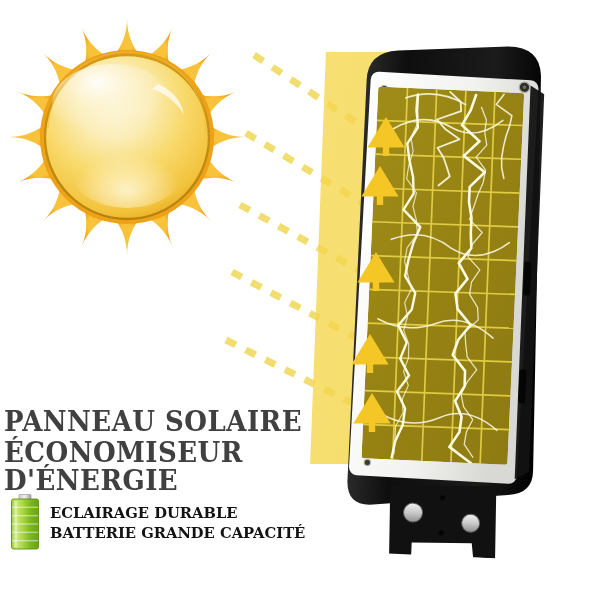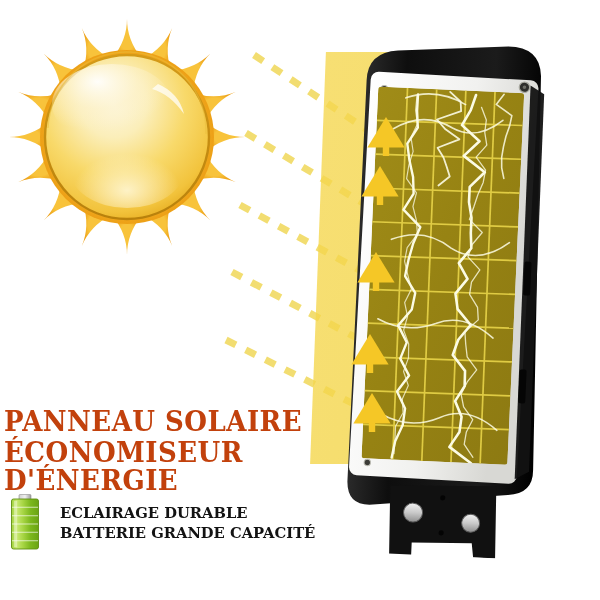--- a/index.html
+++ b/index.html
@@ -30,27 +30,27 @@
   
   #panel-face-svg{position:absolute;left:0;top:0;width:200px;height:520px;}
 
   
   #arrows-svg{position:absolute;left:0;top:0;width:600px;height:600px;pointer-events:none;}
 
   
   #headline{
     position:absolute;left:4px;top:408px;width:340px;
     font-family:"DejaVu Serif",serif;
-    font-weight:700;color:#c2410c;line-height:1.02;
+    font-weight:700;color:#404040;line-height:1.02;
     letter-spacing:.5px;
   }
   #headline .l1{display:block;font-size:28px;transform:scaleX(.93);transform-origin:left center;}
   #headline .l2{display:block;font-size:28px;transform:scaleX(.93);transform-origin:left center;margin-top:2px;}
 
-  #feature-row{position:absolute;left:8px;top:494px;width:330px;display:flex;align-items:center;gap:18px;}
+  #feature-row{position:absolute;left:8px;top:494px;width:330px;display:flex;align-items:center;gap:8px;}
   #battery-icon{width:34px;height:58px;flex:0 0 auto;}
   #feature-text{font-family:"DejaVu Serif",serif;font-weight:700;color:#131313;
                 font-size:15.5px;line-height:1.28;transform:scaleX(.95);transform-origin:left center;}
   #feature-text span{display:block;white-space:nowrap;}
 </style>
 </head>
 <body>
 
 <div id="stage">
 

